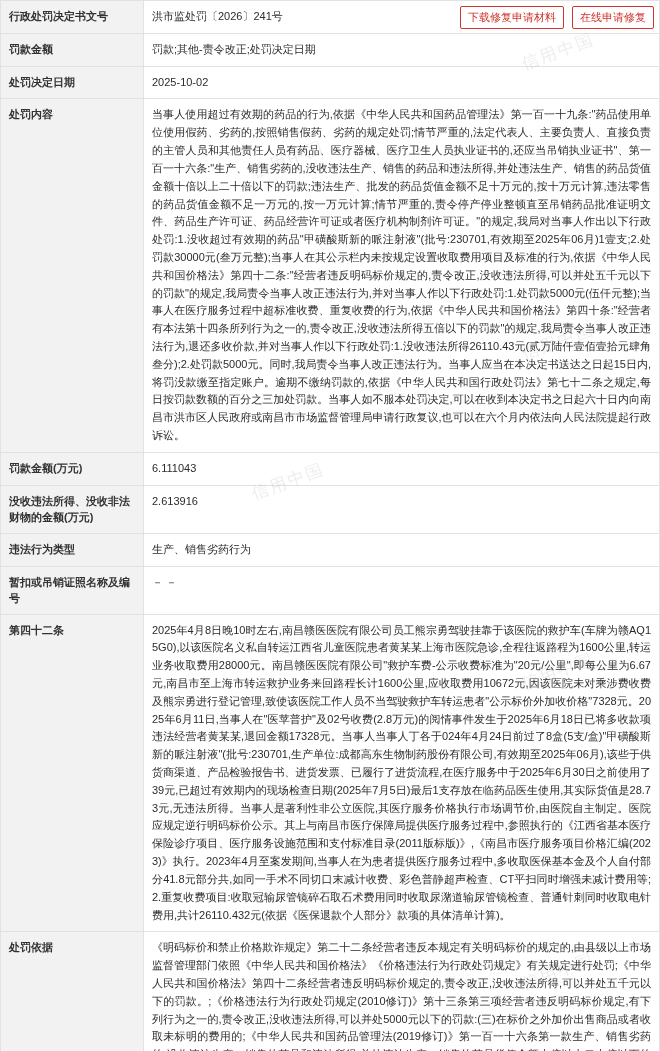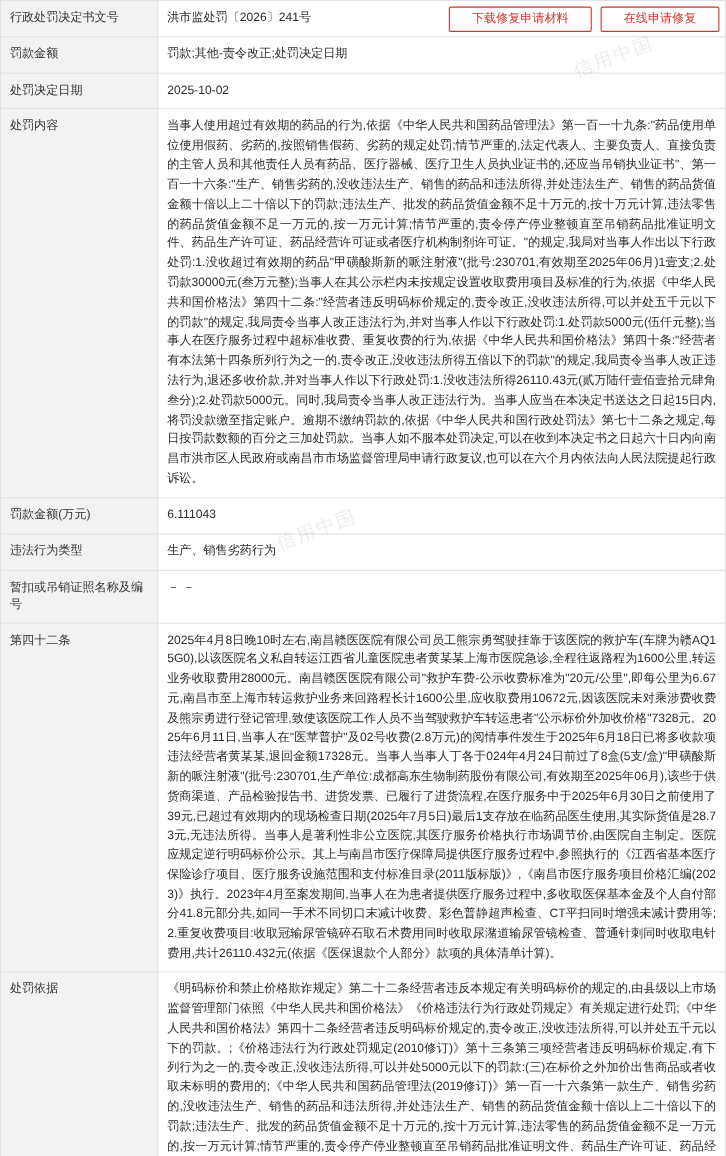--- a/index.html
+++ b/index.html
@@ -26,39 +26,39 @@
     display: flex;
     gap: 8px;
     z-index: 20;
   }
   .btn {
     border: 1px solid #d0342c;
     color: #d0342c;
     background: #ffffff;
     font-size: 11px;
     line-height: 1;
-    padding: 5px 20px;
+    padding: 5px 7px;
     border-radius: 2px;
     white-space: nowrap;
     cursor: pointer;
   }
   table.detail {
     width: 660px;
     border-collapse: collapse;
     table-layout: fixed;
   }
   table.detail tr {
     vertical-align: top;
   }
   td.k {
     width: 128px;
     background: #f2f2f2;
     border: 1px solid #e2e2e2;
     padding: 7px 6px 7px 8px;
-    font-weight: normal;
+    font-weight: bold;
     color: #333333;
     font-size: 11px;
     line-height: 1.5;
     word-break: break-all;
   }
   td.v {
     border: 1px solid #e2e2e2;
     padding: 7px 8px 7px 8px;
     color: #2b2b2b;
     font-size: 11px;
@@ -119,20 +119,24 @@
       </tr>
       <tr>
         <td class="k">处罚内容</td>
         <td class="v">当事人使用超过有效期的药品的行为,依据《中华人民共和国药品管理法》第一百一十九条:"药品使用单位使用假药、劣药的,按照销售假药、劣药的规定处罚;情节严重的,法定代表人、主要负责人、直接负责的主管人员和其他责任人员有药品、医疗器械、医疗卫生人员执业证书的,还应当吊销执业证书"、第一百一十六条:"生产、销售劣药的,没收违法生产、销售的药品和违法所得,并处违法生产、销售的药品货值金额十倍以上二十倍以下的罚款;违法生产、批发的药品货值金额不足十万元的,按十万元计算,违法零售的药品货值金额不足一万元的,按一万元计算;情节严重的,责令停产停业整顿直至吊销药品批准证明文件、药品生产许可证、药品经营许可证或者医疗机构制剂许可证。"的规定,我局对当事人作出以下行政处罚:1.没收超过有效期的药品"甲磺酸斯新的哌注射液"(批号:230701,有效期至2025年06月)1壹支;2.处罚款30000元(叁万元整);当事人在其公示栏内未按规定设置收取费用项目及标准的行为,依据《中华人民共和国价格法》第四十二条:"经营者违反明码标价规定的,责令改正,没收违法所得,可以并处五千元以下的罚款"的规定,我局责令当事人改正违法行为,并对当事人作以下行政处罚:1.处罚款5000元(伍仟元整);当事人在医疗服务过程中超标准收费、重复收费的行为,依据《中华人民共和国价格法》第四十条:"经营者有本法第十四条所列行为之一的,责令改正,没收违法所得五倍以下的罚款"的规定,我局责令当事人改正违法行为,退还多收价款,并对当事人作以下行政处罚:1.没收违法所得26110.43元(贰万陆仟壹佰壹拾元肆角叁分);2.处罚款5000元。同时,我局责令当事人改正违法行为。当事人应当在本决定书送达之日起15日内,将罚没款缴至指定账户。逾期不缴纳罚款的,依据《中华人民共和国行政处罚法》第七十二条之规定,每日按罚款数额的百分之三加处罚款。当事人如不服本处罚决定,可以在收到本决定书之日起六十日内向南昌市洪市区人民政府或南昌市市场监督管理局申请行政复议,也可以在六个月内依法向人民法院提起行政诉讼。</td>
       </tr>
       <tr>
         <td class="k">罚款金额(万元)</td>
         <td class="v">6.111043</td>
       </tr>
       <tr>
+        <td class="k">没收违法所得、没收非法财物的金额(万元)</td>
+        <td class="v">2.613916</td>
+      </tr>
+      <tr>
         <td class="k">违法行为类型</td>
         <td class="v">生产、销售劣药行为</td>
       </tr>
       <tr>
         <td class="k">暂扣或吊销证照名称及编号</td>
         <td class="v">－ －</td>
       </tr>
       <tr>
         <td class="k">第四十二条</td>
         <td class="v">2025年4月8日晚10时左右,南昌赣医医院有限公司员工熊宗勇驾驶挂靠于该医院的救护车(车牌为赣AQ15G0),以该医院名义私自转运江西省儿童医院患者黄某某上海市医院急诊,全程往返路程为1600公里,转运业务收取费用28000元。南昌赣医医院有限公司"救护车费-公示收费标准为"20元/公里",即每公里为6.67元,南昌市至上海市转运救护业务来回路程长计1600公里,应收取费用10672元,因该医院未对乘涉费收费及熊宗勇进行登记管理,致使该医院工作人员不当驾驶救护车转运患者"公示标价外加收价格"7328元。2025年6月11日,当事人在"医苹普护"及02号收费(2.8万元)的阅情事件发生于2025年6月18日已将多收款项违法经营者黄某某,退回金额17328元。当事人当事人丁各于024年4月24日前过了8盒(5支/盒)"甲磺酸斯新的哌注射液"(批号:230701,生产单位:成都高东生物制药股份有限公司,有效期至2025年06月),该些于供货商渠道、产品检验报告书、进货发票、已履行了进货流程,在医疗服务中于2025年6月30日之前使用了39元,已超过有效期内的现场检查日期(2025年7月5日)最后1支存放在临药品医生使用,其实际货值是28.73元,无违法所得。当事人是著利性非公立医院,其医疗服务价格执行市场调节价,由医院自主制定。医院应规定逆行明码标价公示。其上与南昌市医疗保障局提供医疗服务过程中,参照执行的《江西省基本医疗保险诊疗项目、医疗服务设施范围和支付标准目录(2011版标版)》,《南昌市医疗服务项目价格汇编(2023)》执行。2023年4月至案发期间,当事人在为患者提供医疗服务过程中,多收取医保基本金及个人自付部分41.8元部分共,如同一手术不同切口末减计收费、彩色普静超声检查、CT平扫同时增强未减计费用等;2.重复收费项目:收取冠输尿管镜碎石取石术费用同时收取尿潴道输尿管镜检查、普通针刺同时收取电针费用,共计26110.432元(依据《医保退款个人部分》款项的具体清单计算)。</td>

